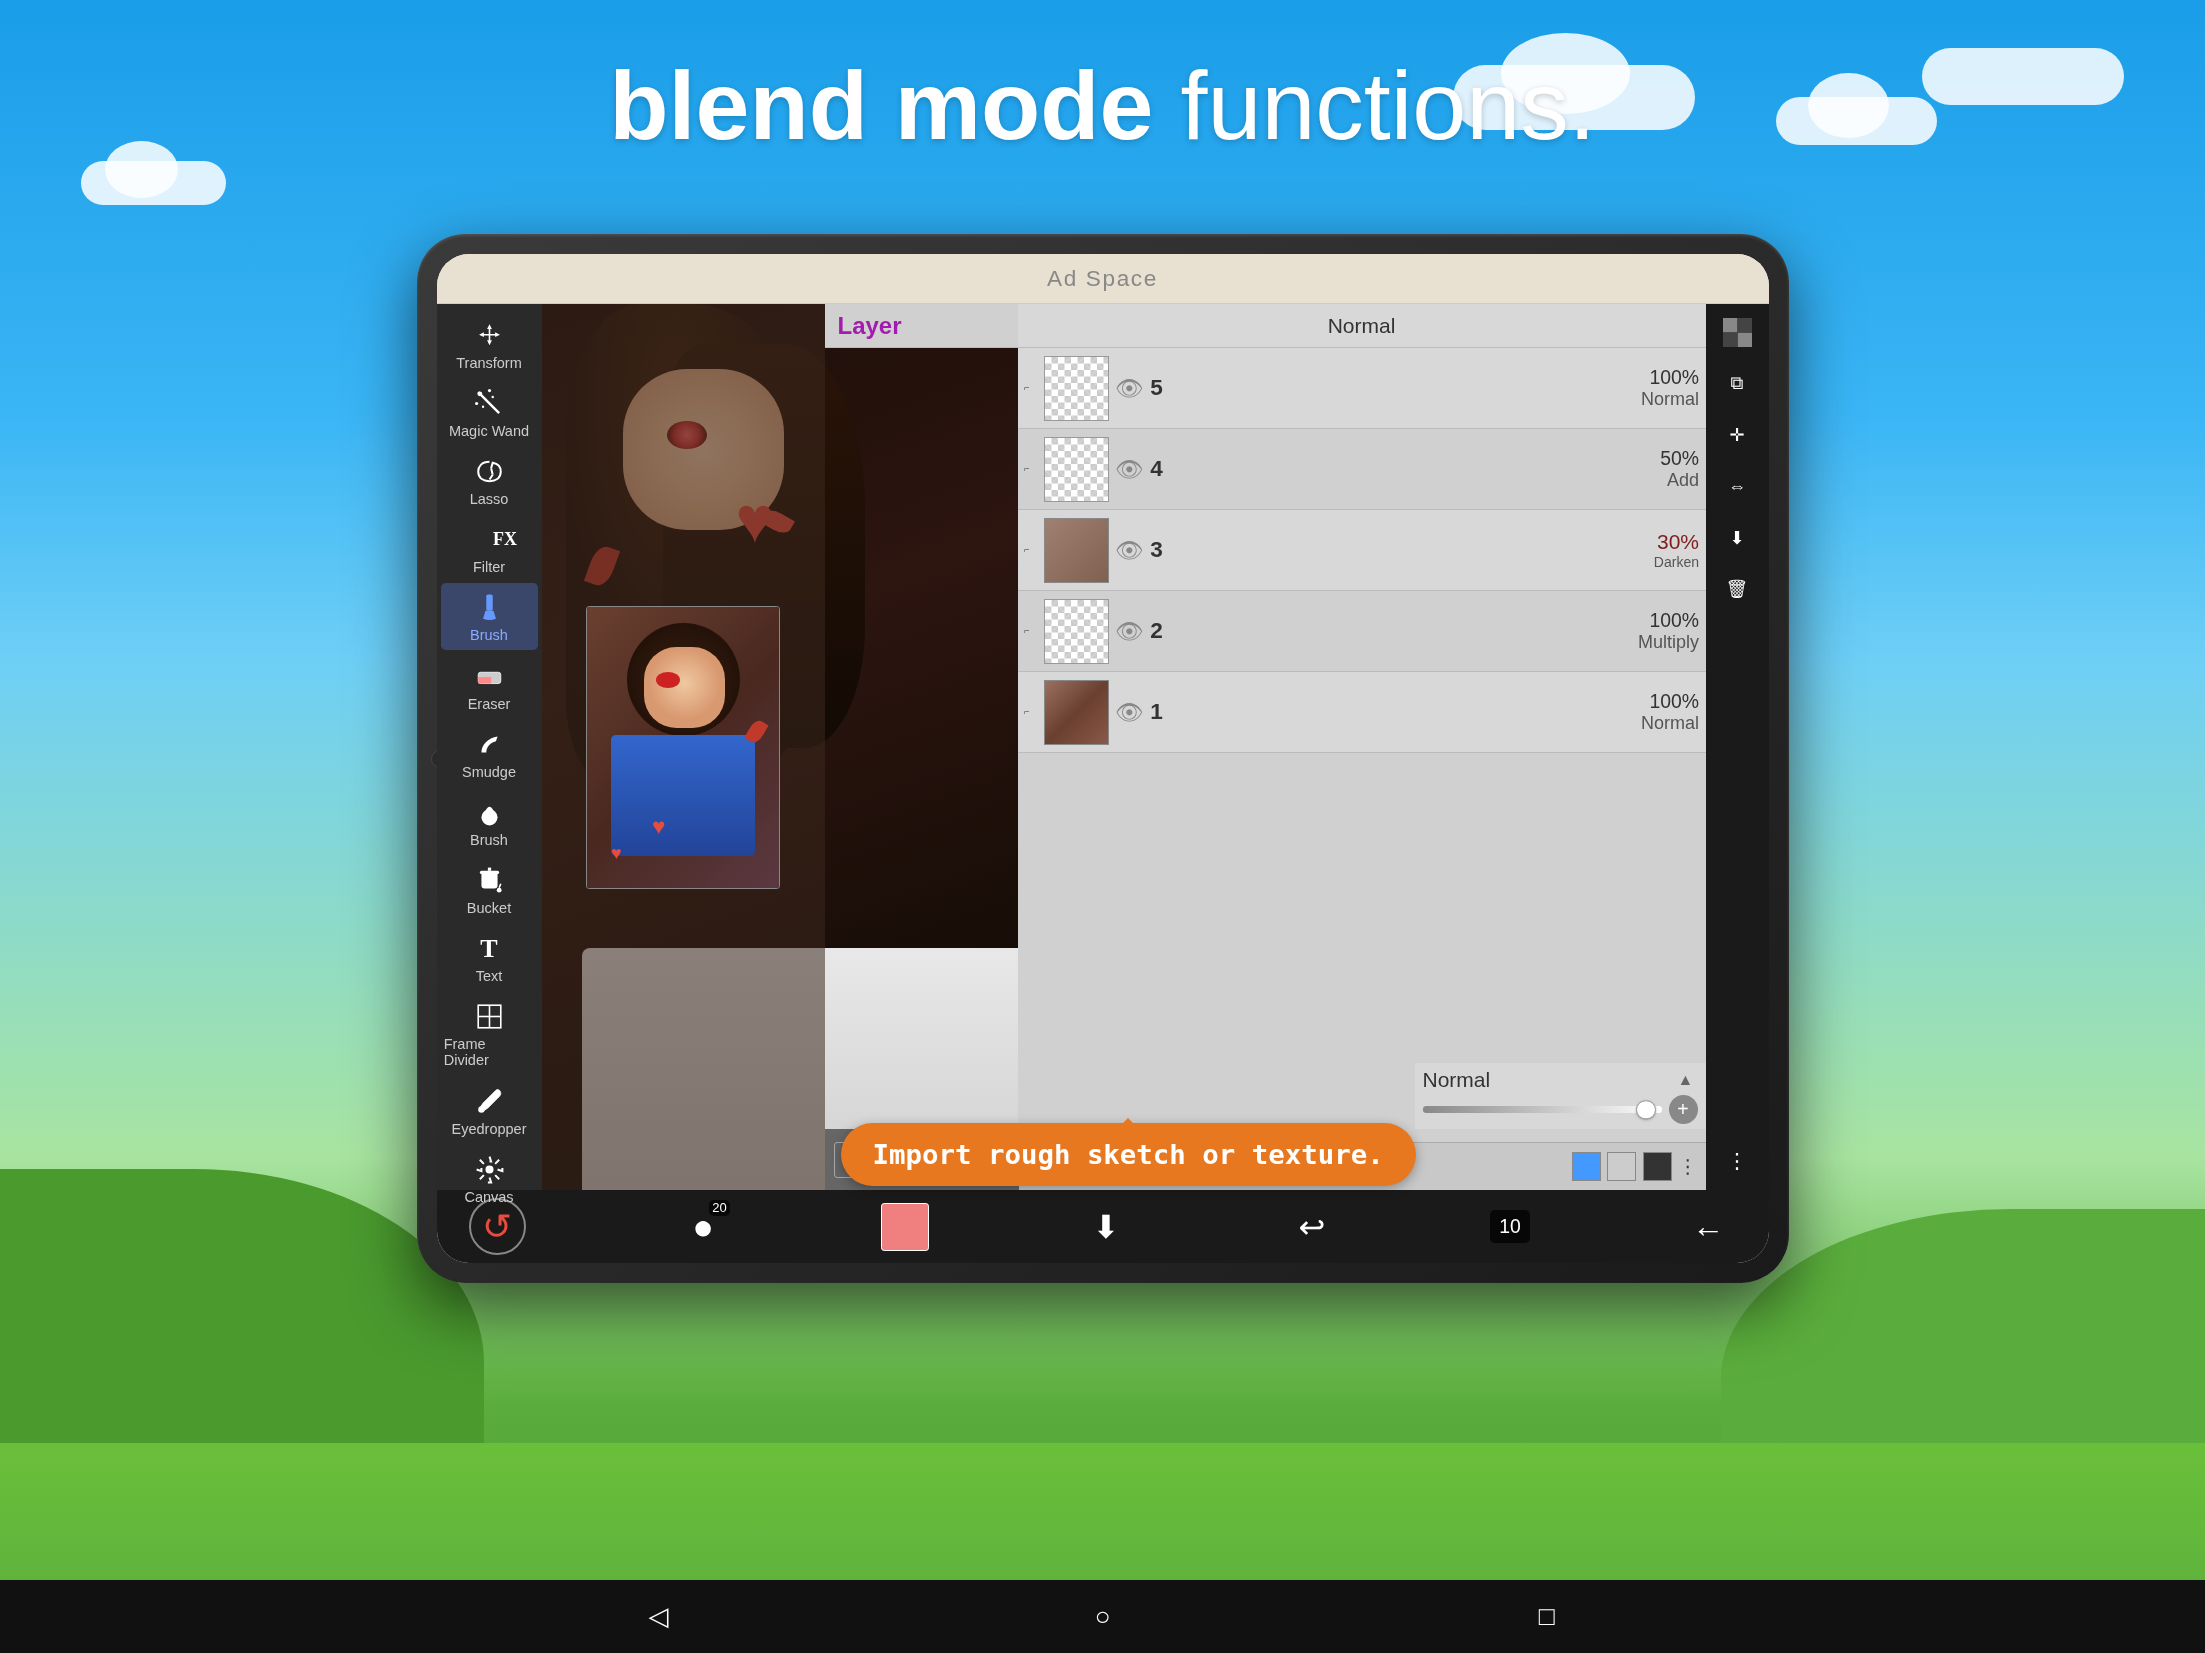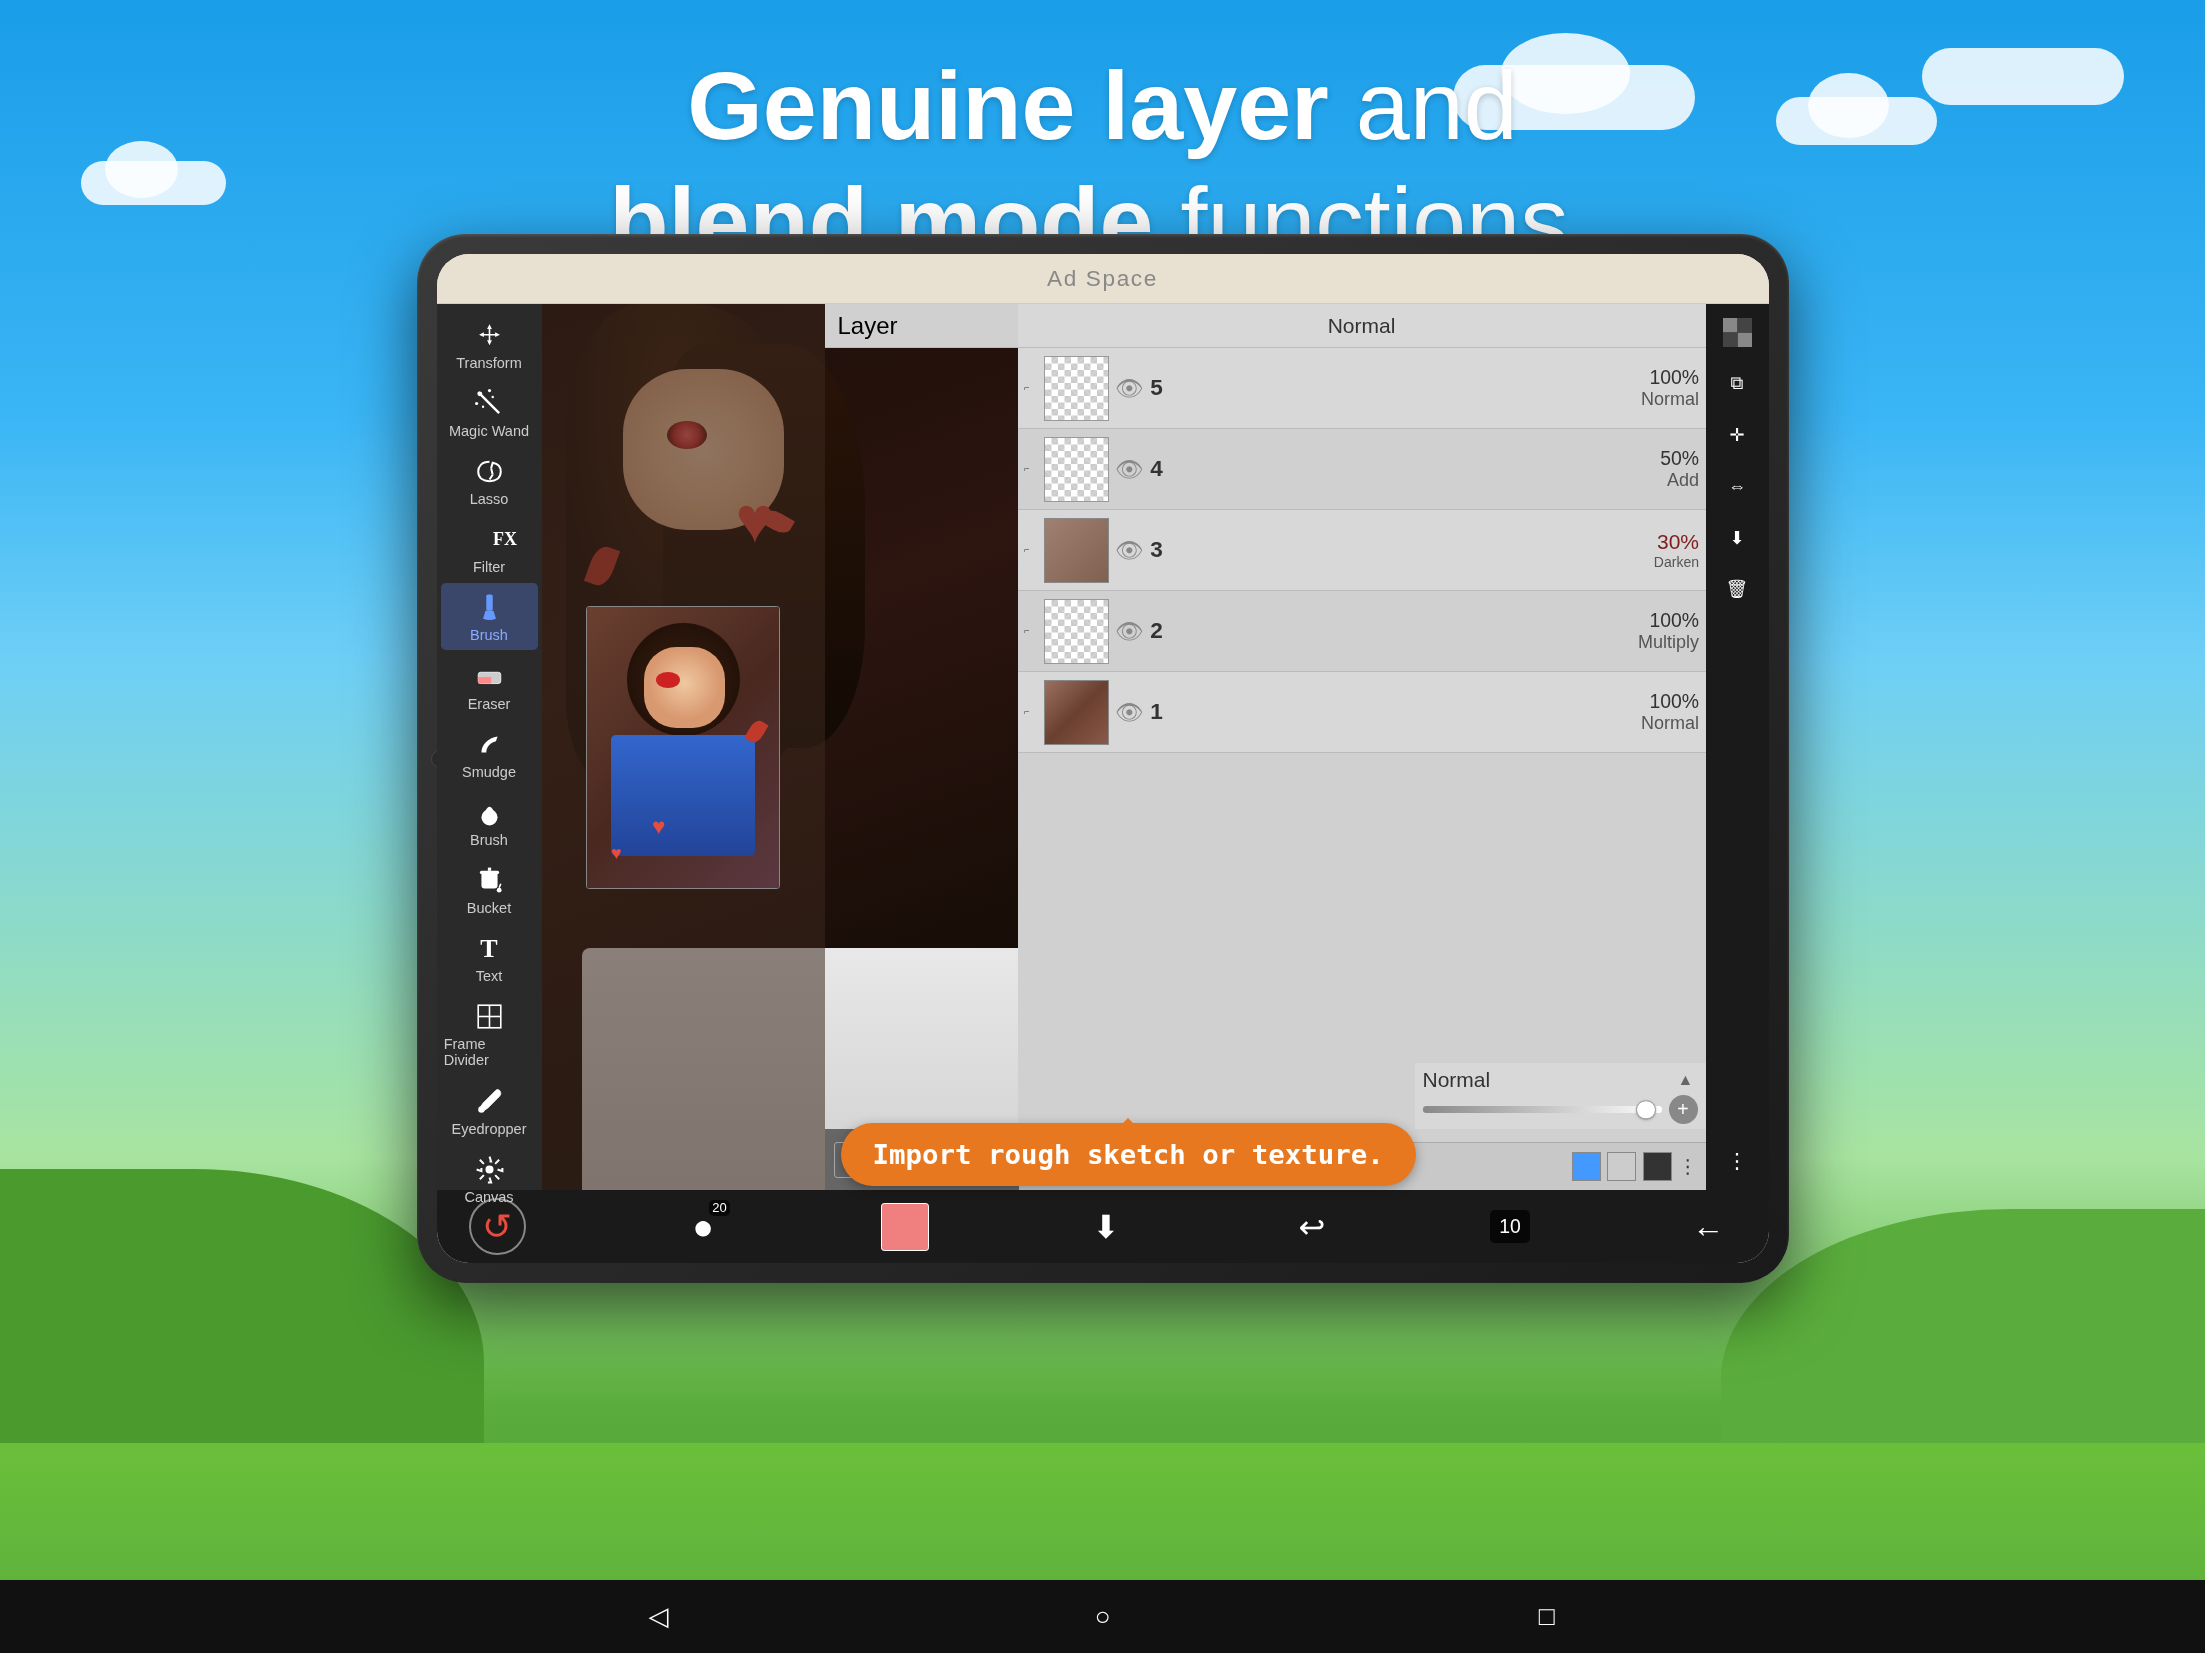--- a/index.html
+++ b/index.html
@@ -242,23 +242,20 @@
   <div class="cloud cloud2"></div>
   <div class="cloud cloud3"></div>
   <div class="cloud cloud4"></div>
 
   <div class="hill-left"></div>
   <div class="hill-right"></div>
   <div class="grass-bottom"></div>
   <div class="flowers"></div>
 
   <div class="headline">
-    <div class="headline-line1">
-      <span class="headline-bold">Genuine layer</span><span class="headline-normal"> and</span>
-    </div>
     <div class="headline-line2">
       <span class="headline-bold">blend mode</span><span class="headline-normal"> functions.</span>
     </div>
   </div>
 
   <div class="tablet-wrapper">
     <div class="tablet">
       <div class="tablet-screen">
 
         <div class="ad-space">
@@ -427,21 +424,21 @@
                 <div style="position:absolute; top:40px; left:57px; width:81px; height:81px; background:radial-gradient(circle at 50% 45%, #f0c8a0 0%, #d89870 60%); border-radius:40%;"></div>
                 <div style="position:absolute; top:65px; left:69px; width:24px; height:16px; background:#cc2222; border-radius:50%;"></div>
                 <div style="position:absolute; bottom:32px; left:24px; right:24px; height:121px; background:linear-gradient(180deg, #3366cc 0%, #224499 100%); border-radius:4.8px;"></div>
                 <div style="position:absolute; bottom:48px; left:65px; font-size:22.6px; color:#e74c3c;">♥</div>
                 <div style="position:absolute; bottom:24px; left:24px; font-size:18px; color:#e74c3c;">♥</div>
                 <div style="position:absolute; top:113px; right:16px; width:14.5px; height:22.6px; background:#c0392b; border-radius:50% 0 50% 0; transform:rotate(30deg);"></div>
               </div>
             </div>
 
             <div style="position:absolute; top:0; left:283px; width:194px; height:44px; background:#d0d0d0; display:flex; align-items:center; padding:0 13px; border-bottom:0.8px solid #bbb; border-right:0.8px solid #bbb;">
-              <span style="font-size:24px; font-weight:normal; color:#000000;">Layer</span>
+              <span style="font-size:24px; font-weight:bold; color:#a21caf;">Layer</span>
             </div>
 
             <div style="position:absolute; top:0; left:476px; right:63px; height:100%; background:#d0d0d0; display:flex; flex-direction:column;">
 
               <div style="height:44px; background:#d8d8d8; display:flex; align-items:center; justify-content:center; border-bottom:0.8px solid #bbb;">
                 <span style="font-size:21px; color:#333;">Normal</span>
               </div>
 
               <div style="display:flex; align-items:center; height:81px; border-bottom:0.8px solid #bbb; padding:4.8px 6.5px; background:#d8d8d8; gap:6.5px;">
                 <div style="width:13px; height:13px; color:#666; font-size:9.7px;">⌐</div>

